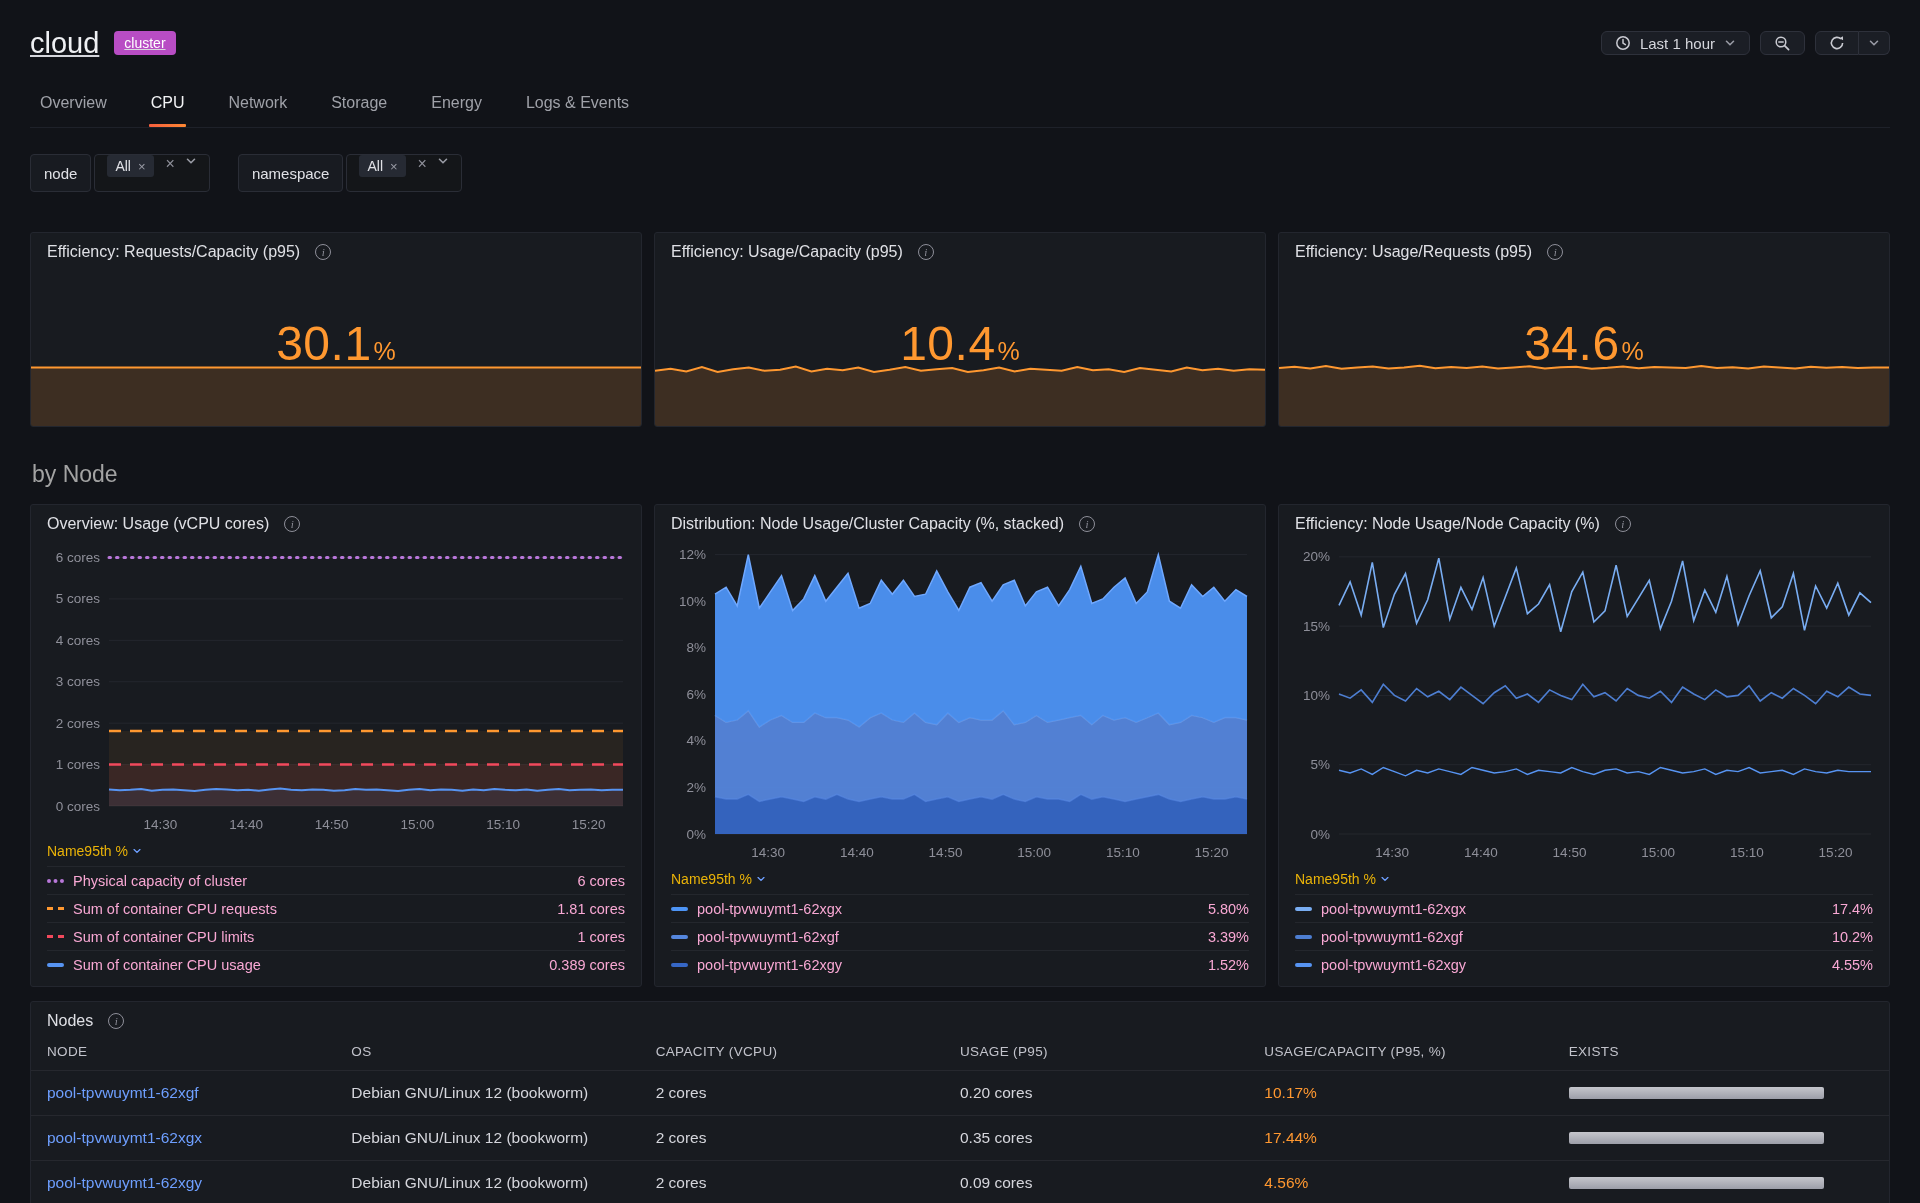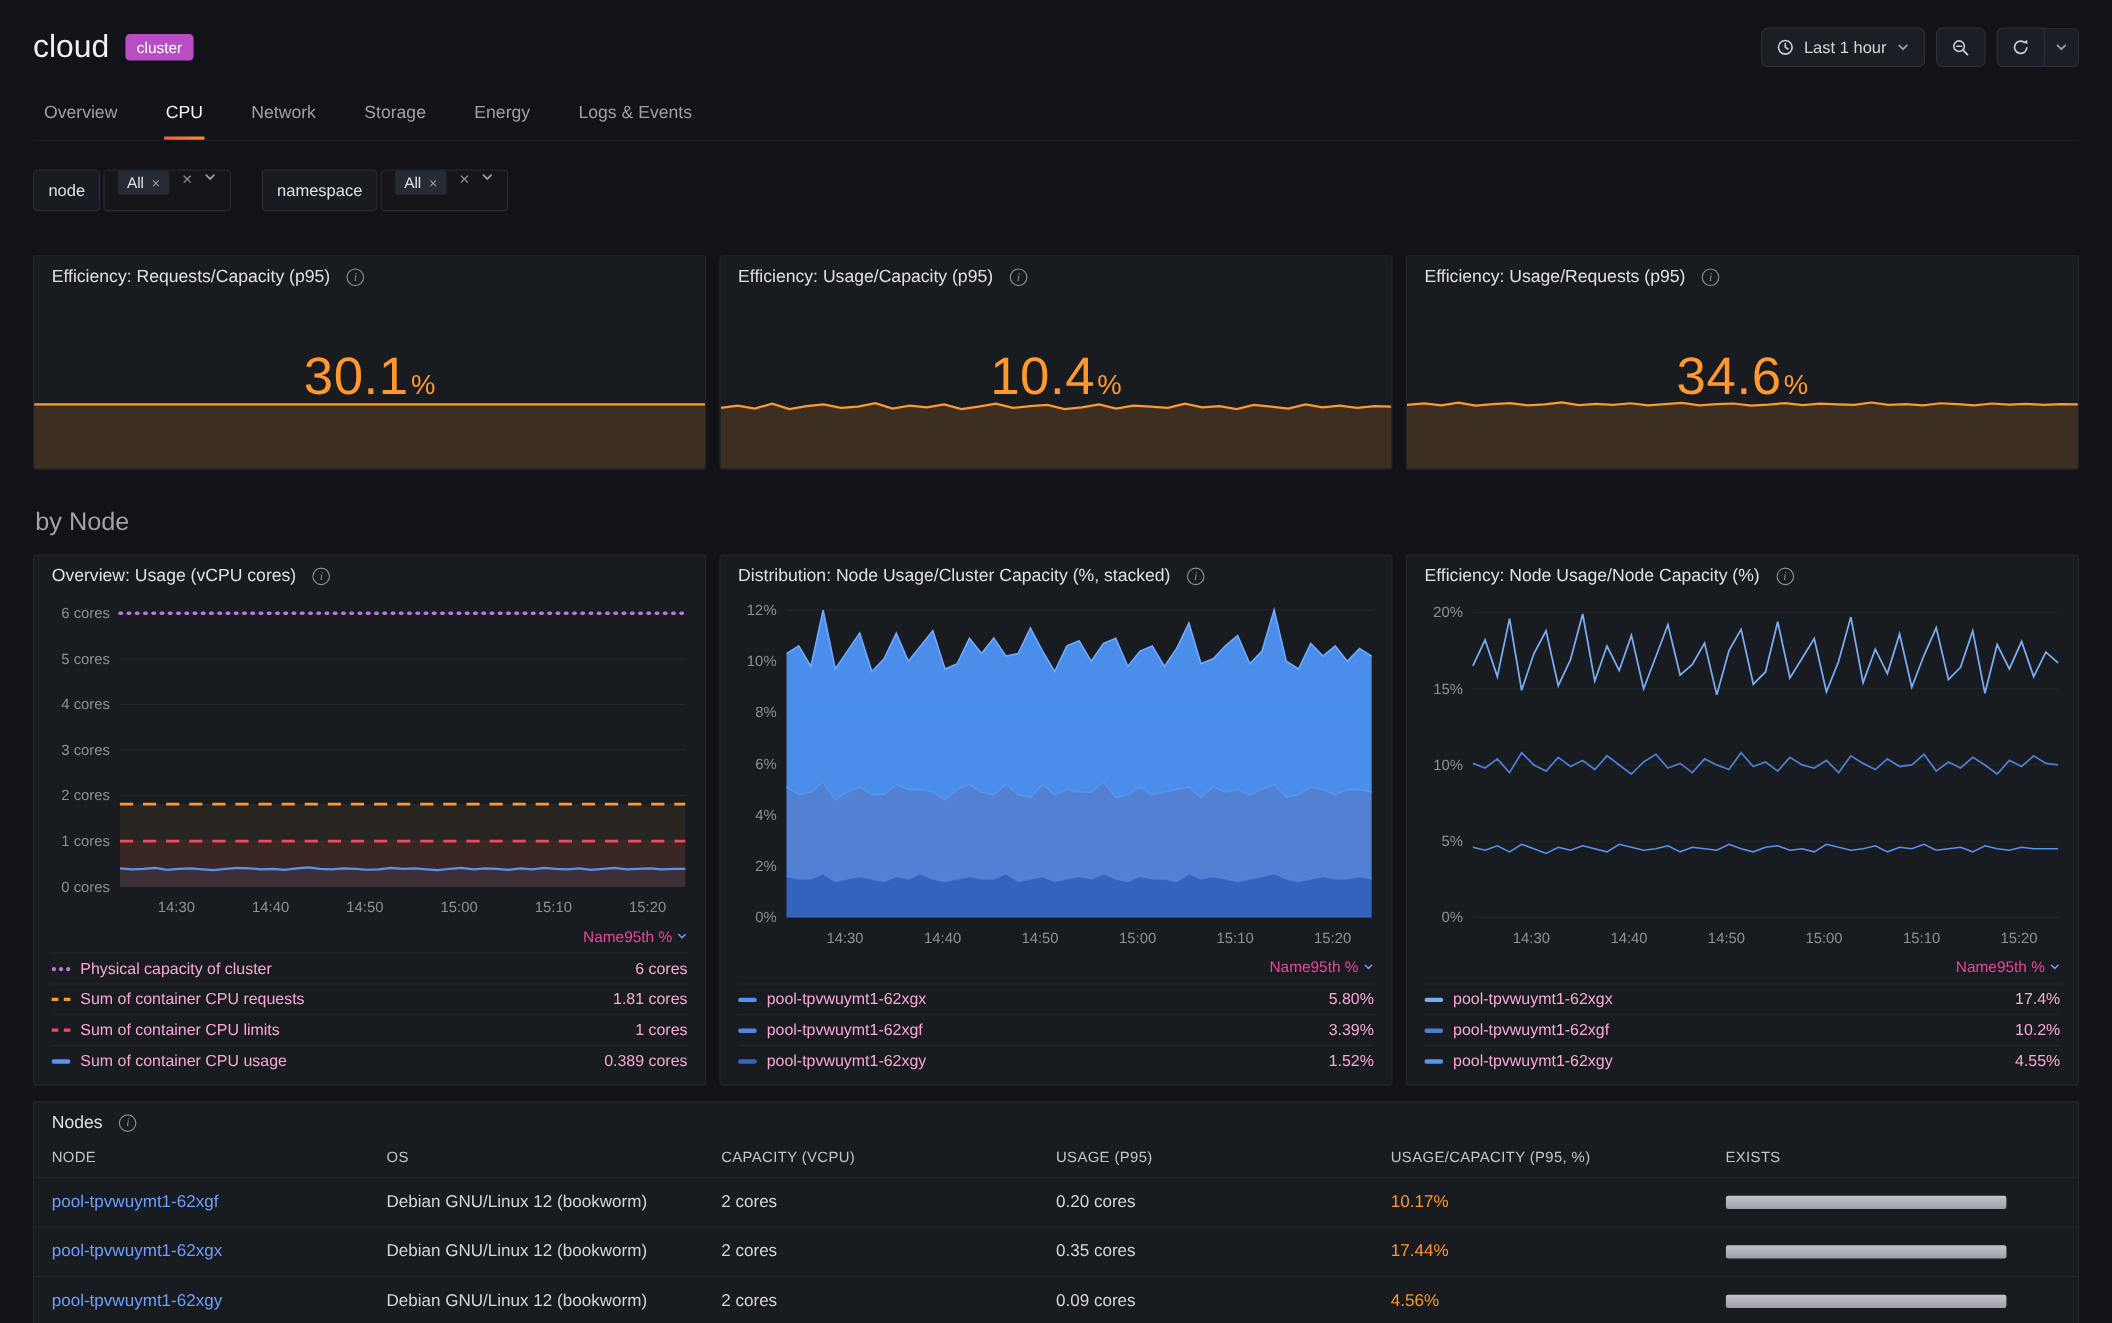--- a/index.html
+++ b/index.html
@@ -6,26 +6,26 @@
   html,body { margin:0; padding:0; }
   body {
     width:1920px; height:1203px; overflow:hidden;
     background:#111318; color:#D5D6DC;
     font-family:"Liberation Sans","DejaVu Sans",sans-serif;
   }
   .page { padding:0 30px; }
 
   
   .topbar { display:flex; justify-content:space-between; align-items:center; padding-top:20px; height:66px; }
-  .brand { display:flex; align-items:center; gap:15px; }
+  .brand { display:flex; align-items:center; gap:15px;text-decoration:underline; }
   .brand h1 { font-size:29px; font-weight:400; color:#EFF0F3; margin:0; }
   .badge { background:#B84DC4; color:#fff; font-size:14px; font-weight:500; padding:4px 10px; border-radius:4px; }
   .toolbar { display:flex; gap:10px; align-items:center; }
   .btn { display:flex; align-items:center; gap:9px; background:#1B1E25; border:1px solid #2E313B;
-         color:#D5D6DC; height:36px; padding:0 13px; border-radius:6px; font-size:15px; font-weight:500;
+         color:#D5D6DC; height:24px; padding:0 13px; border-radius:6px; font-size:15px; font-weight:500;
          font-family:inherit; cursor:pointer; }
   .split { display:flex; }
   .split .btn:first-child { border-radius:6px 0 0 6px; }
   .split .btn:last-child { border-radius:0 6px 6px 0; border-left:none; padding:0 9px; }
 
   
   .tabs { display:flex; gap:40px; margin-top:16px; border-bottom:1px solid #1E2129; padding:0 8px; }
   .tab { position:relative; padding:12px 2px 15px; font-size:16px; color:#9FA1A8; cursor:pointer; }
   .tab.active { color:#F2F3F5; }
   .tab.active::after { content:""; position:absolute; left:0; right:0; bottom:0; height:3px;
@@ -61,22 +61,22 @@
   .spark { position:absolute; left:0; right:0; bottom:0; height:66px; z-index:1; }
 
   .section { font-size:23px; font-weight:500; color:#a3a3a3; margin:34px 0 0; padding-left:2px; }
 
   
   .charts-row { display:grid; grid-template-columns:repeat(3,1fr); gap:12px; margin-top:16px; }
   .chart-panel { height:483px; display:flex; flex-direction:column; overflow:hidden; }
   .plot { flex:1; min-height:0; margin:2px 4px 0; }
   .plot svg { display:block; }
   .legend { padding:0 16px 8px; flex:none; }
-  .legend-head { display:flex; justify-content:flex-end; align-items:center; height:30px;
-                 font-size:14px; font-weight:500; color:#ec4899; }
+  .legend-head { display:flex; justify-content:flex-start; align-items:center; height:30px;
+                 font-size:14px; font-weight:500; color:#eab308; }
   .lh { display:flex; align-items:center; gap:4px; cursor:pointer; }
   .legend-row { display:flex; align-items:center; height:28px; border-top:1px solid rgba(204,204,220,.07);
                 font-size:14.5px; color:#f9a8d4; cursor:pointer; }
   .swatch { width:17px; margin-right:9px; flex:none; }
   .swatch.solid { height:4px; border-radius:2px; }
   .swatch.dashed { border-top:3px dashed; height:0; }
   .swatch.dotted { border-top:4px dotted; height:0; }
   .lval { margin-left:auto; }
 
   

